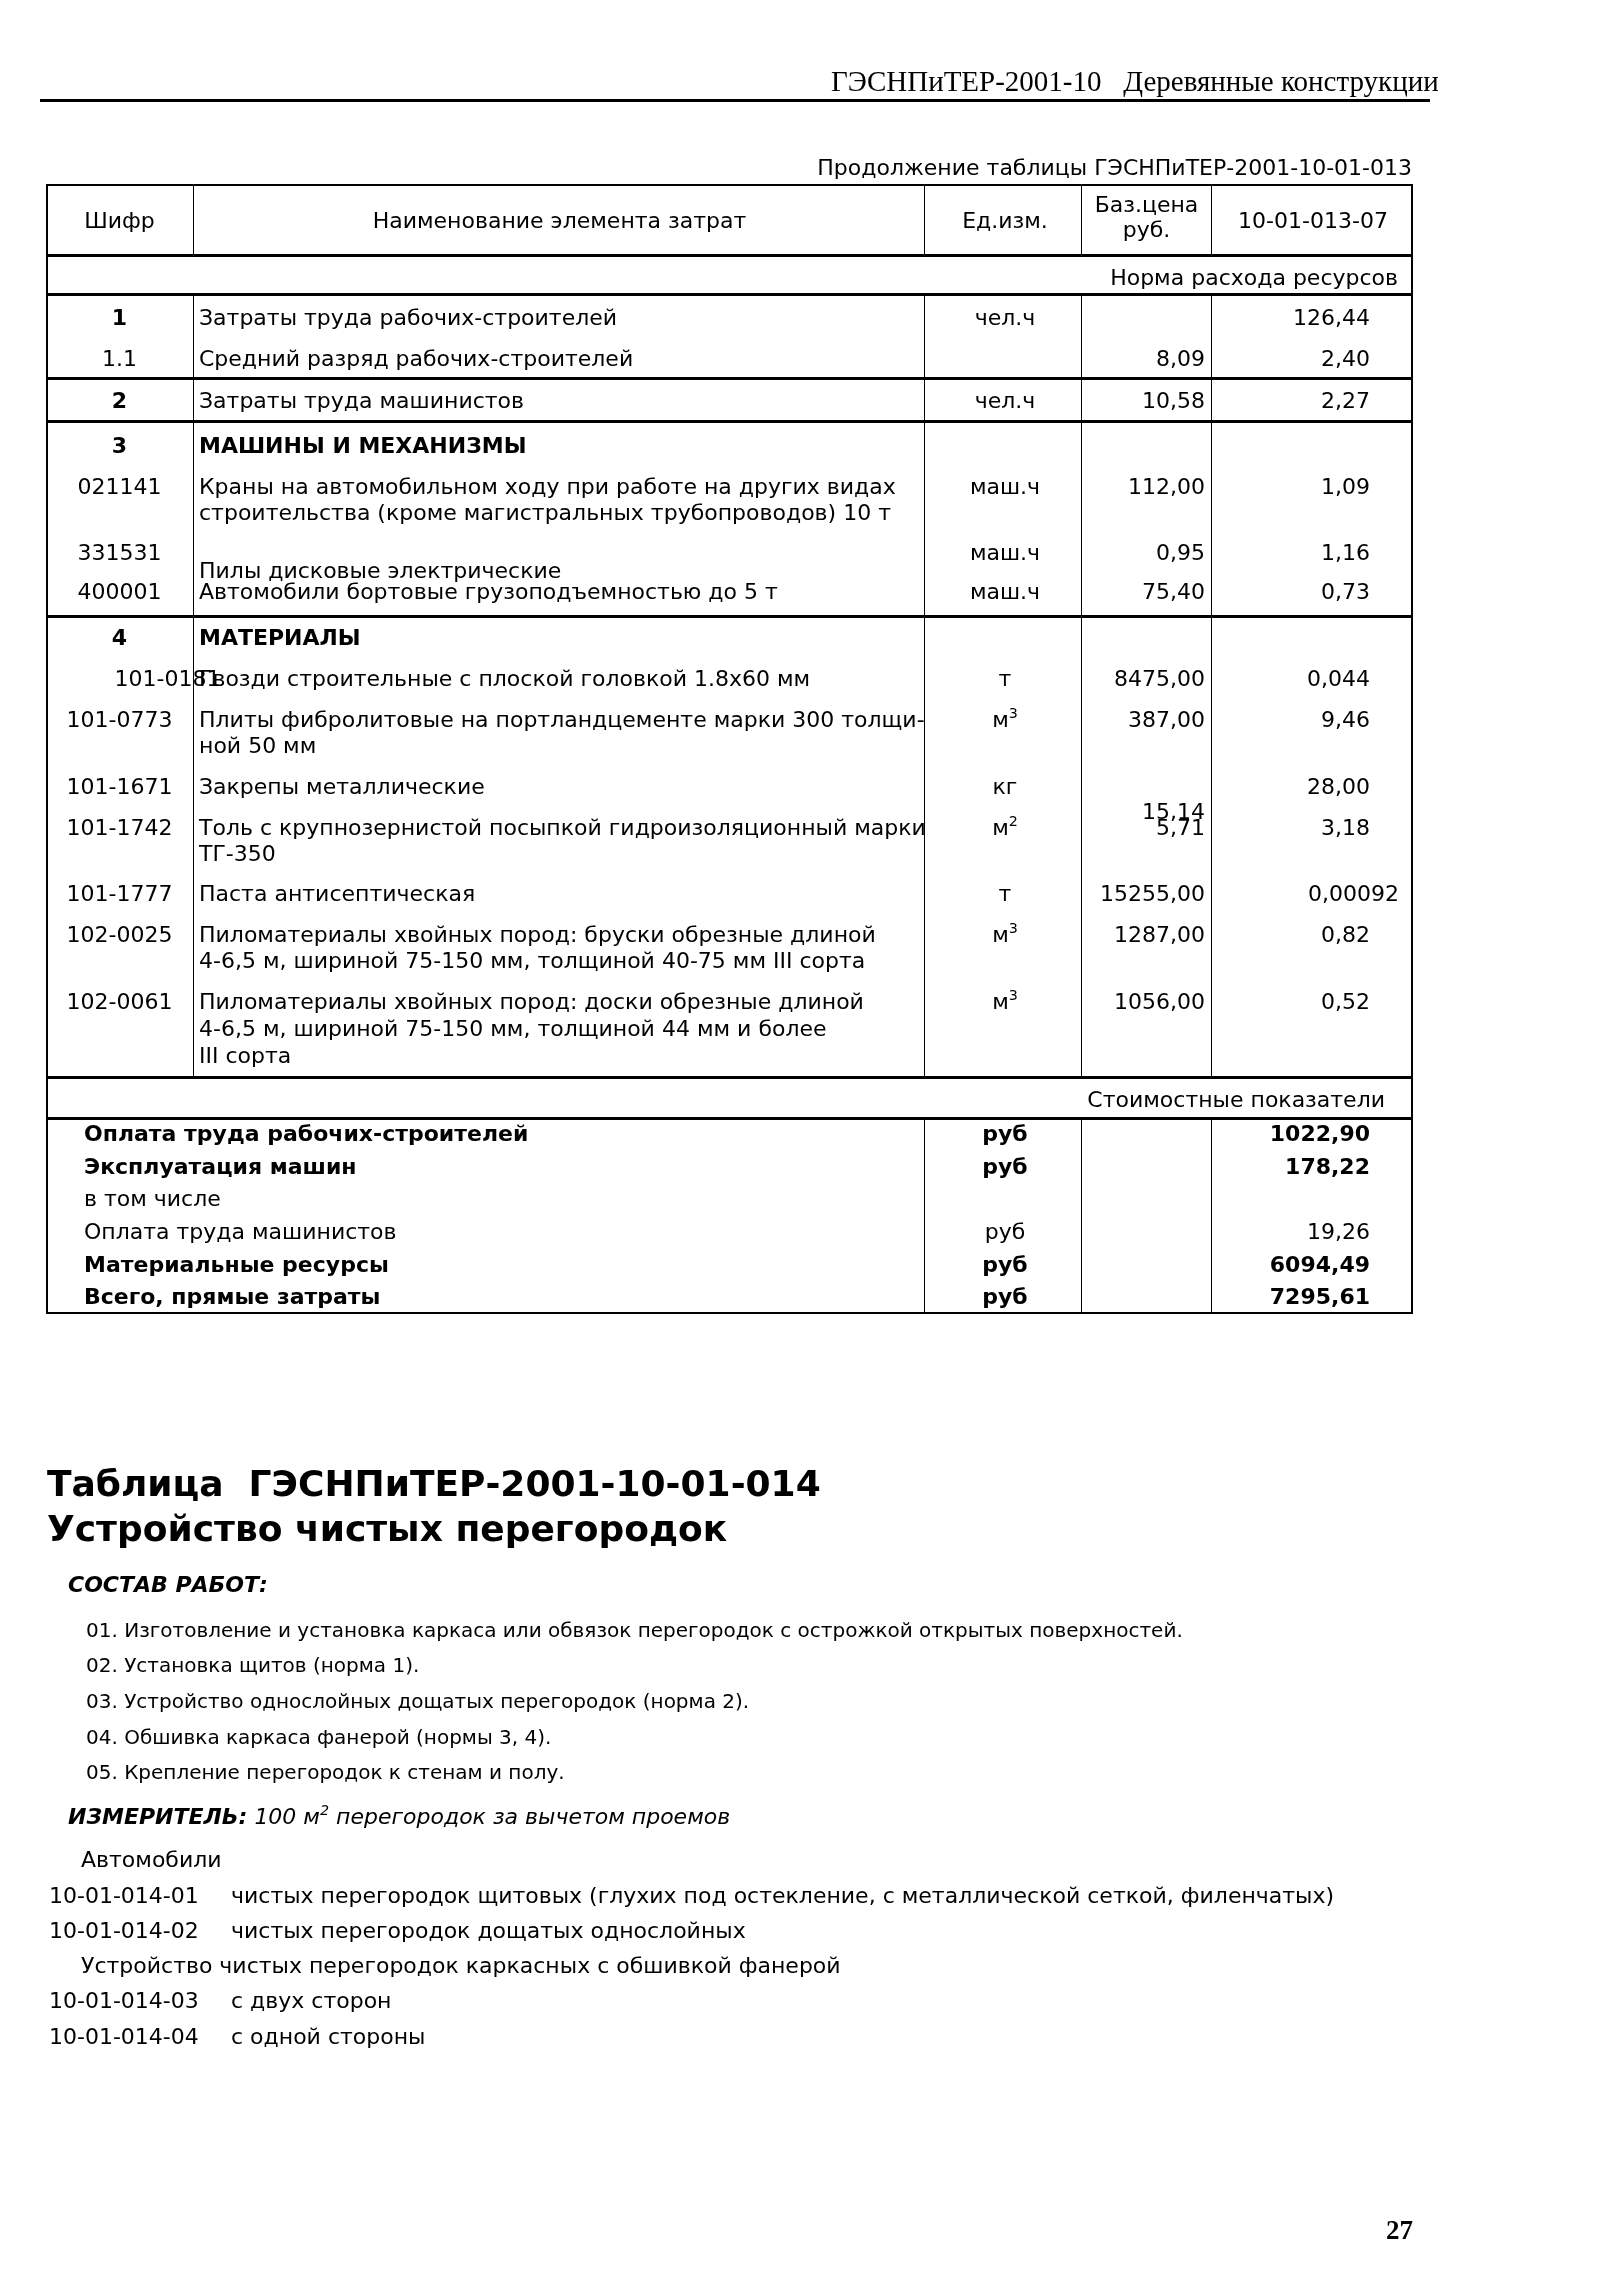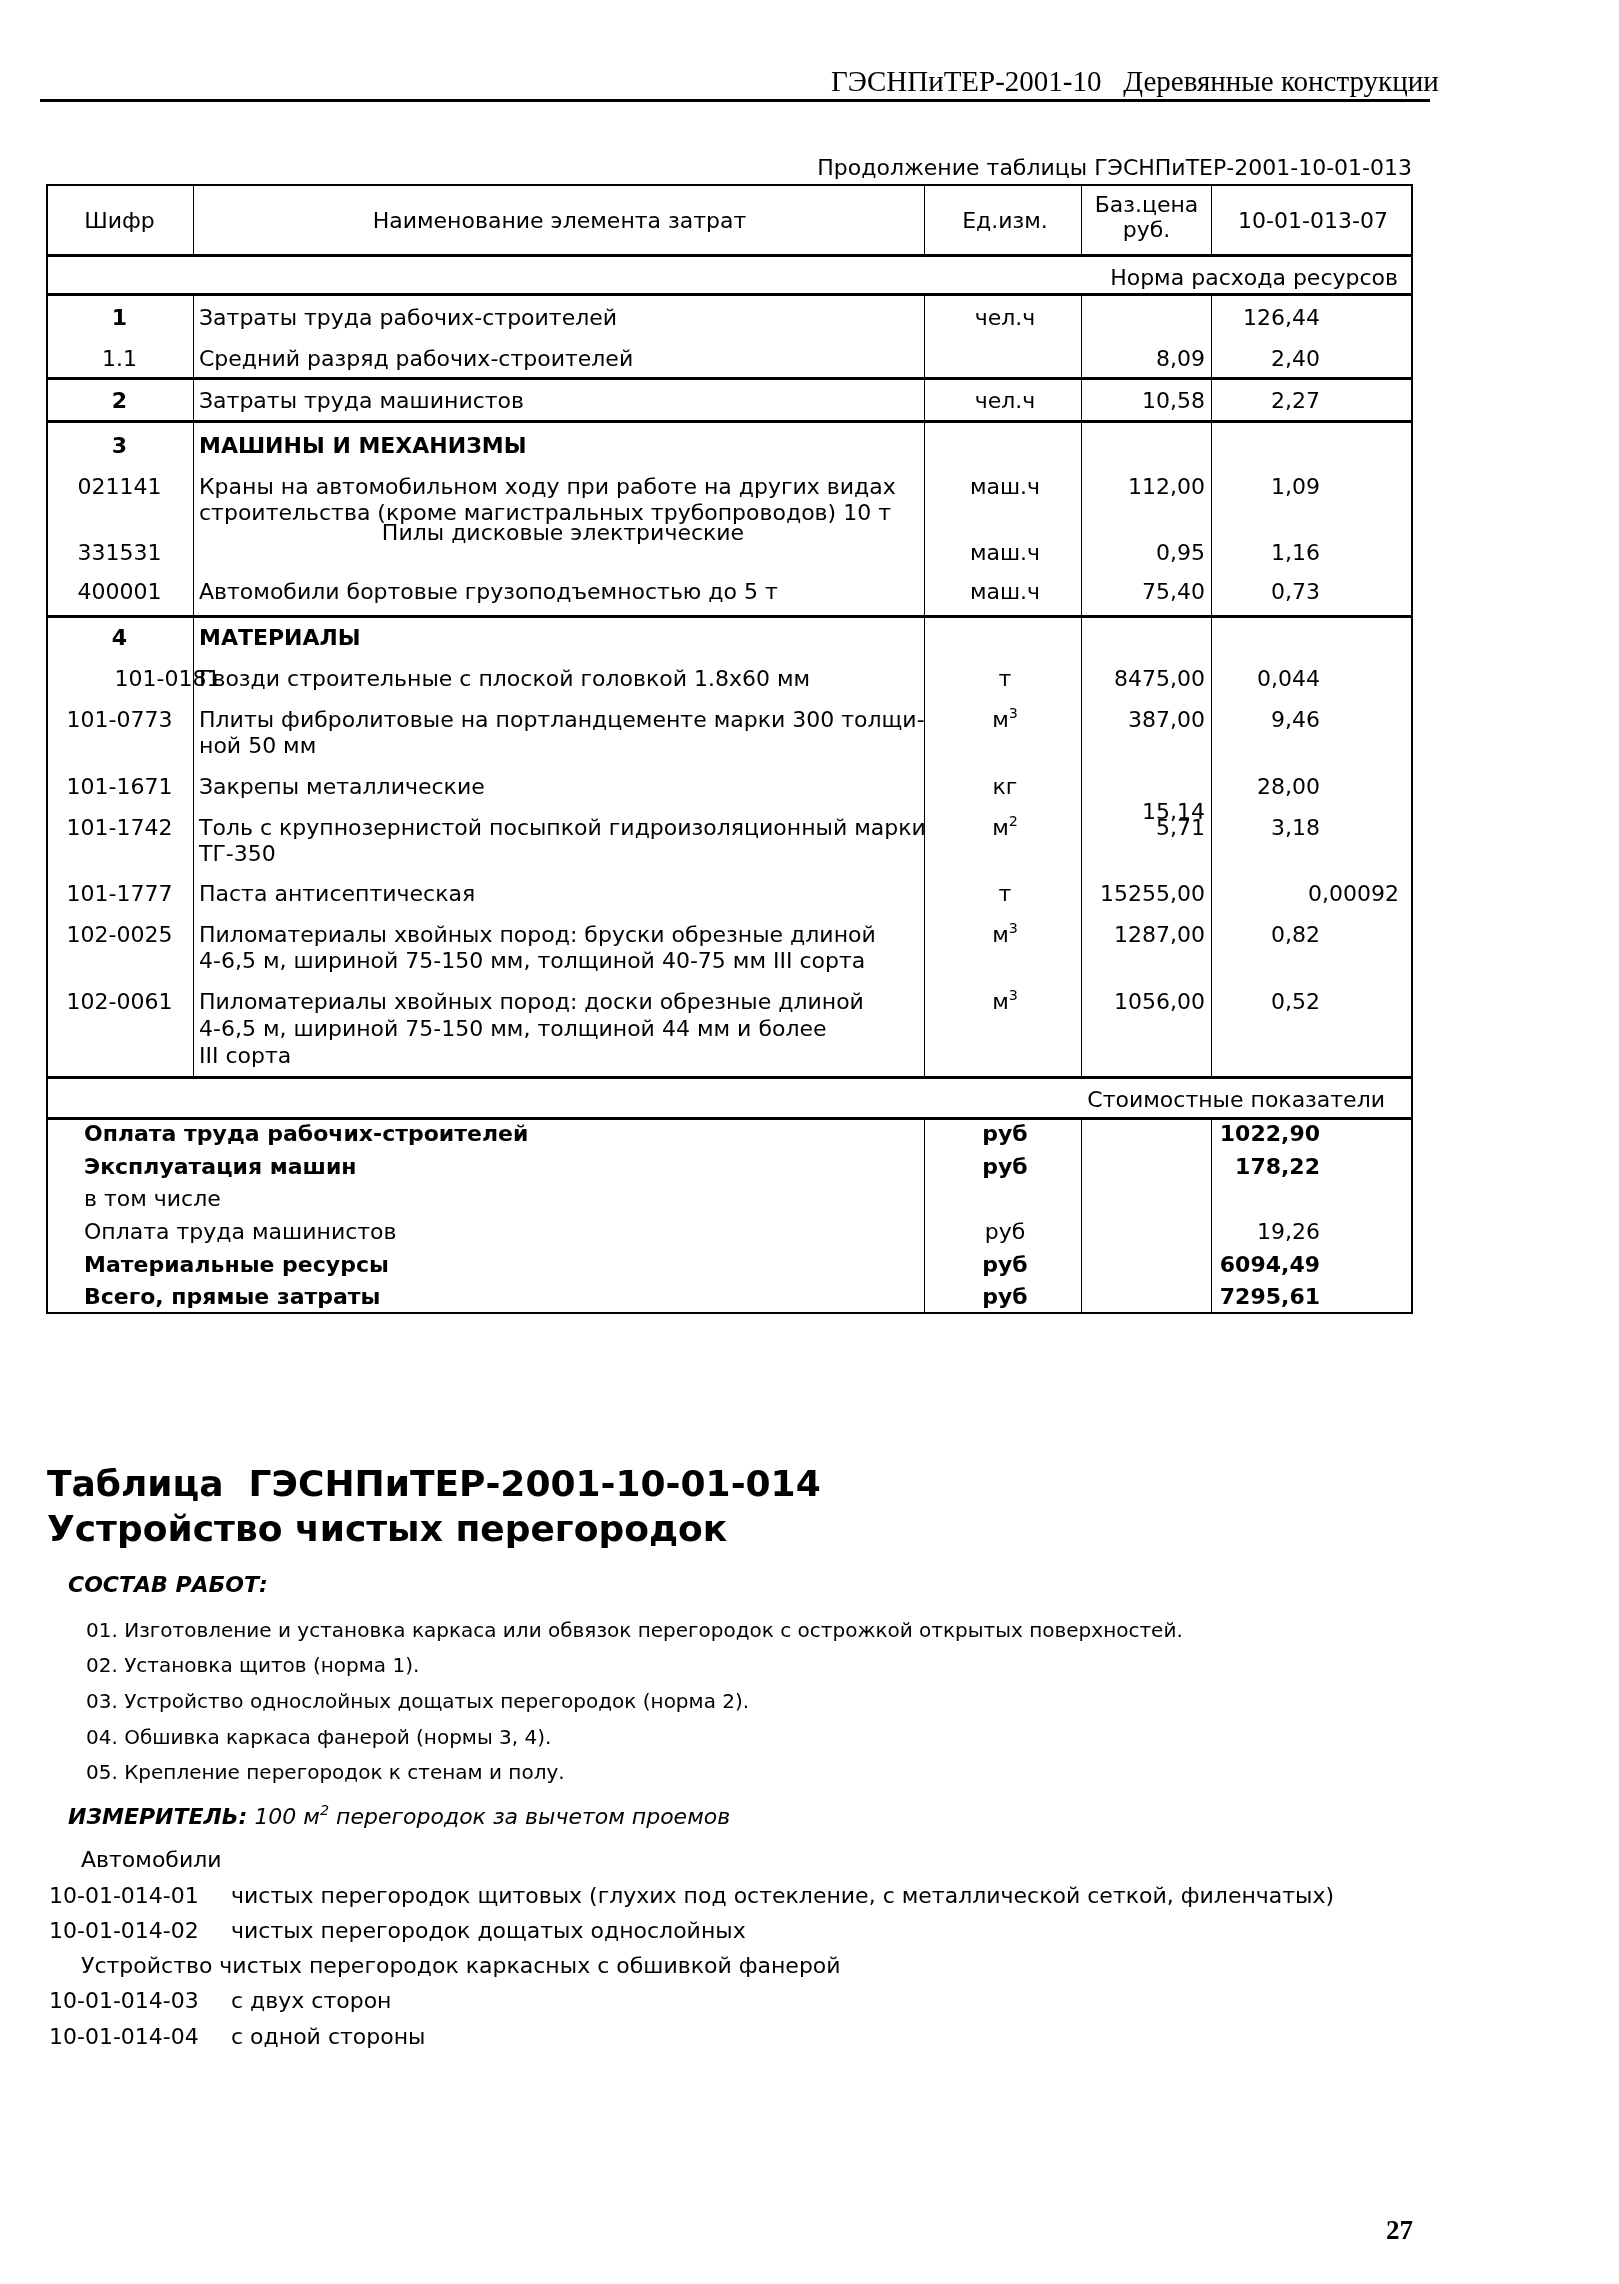--- a/index.html
+++ b/index.html
@@ -13,21 +13,21 @@
 
   
   .tbl { left: 46px; top: 184px; width: 1367px; border: 2.6px solid #000; box-sizing: border-box; height: 1130px; }
   .vline { position: absolute; top: 0; width: 1.3px; background: #000; }
   .hline { position: absolute; left: 0; right: 0; height: 2.6px; background: #000; }
   .cell { position: absolute; font-size: 22px; line-height: 27px; white-space: nowrap; }
   .c-code { text-align: center; width: 143px; left: 0; }
   .c-name { left: 151px; width: 728px; white-space: normal; }
   .c-unit { left: 879px; width: 156px; text-align: center; }
   .c-price { left: 1035px; width: 122px; text-align: right; }
-  .c-val { left: 1116px; width: 156px; text-align: right; }
+  .c-val { left: 1166px; width: 156px; text-align: right; }
   .bold { font-weight: bold; }
   .hdr { font-size: 22px; text-align: center; }
   sup { font-size: 14.3px; line-height: 0; vertical-align: 9px; }
 
   .title1 { left: 47px; top: 1463px; font-size: 36px; font-weight: bold; white-space: pre; }
   .title2 { left: 47px; top: 1508px; font-size: 36px; font-weight: bold; white-space: nowrap; }
   .sostav { left: 68px; top: 1572px; font-size: 22px; font-weight: bold; font-style: italic; }
   .work-item { left: 86px; font-size: 20px; white-space: nowrap; }
   .izm { left: 68px; top: 1804px; font-size: 22px; font-style: italic; white-space: nowrap; }
   .izm b { font-weight: bold; }
@@ -109,21 +109,21 @@
     <div class="cell c-code" style="top:287px;">021141</div>
     <div class="cell c-name" style="top:287px;">Краны на автомобильном ходу при работе на других видах</div>
     <div class="cell c-name" style="top:313px;">строительства (кроме магистральных трубопроводов) 10 т</div>
     <div class="cell c-unit" style="top:287px;">маш.ч</div>
     <div class="cell c-price" style="top:287px;">112,00</div>
     <div class="cell c-val" style="top:287px;">1,09</div>
   </div>
 
   <div>
     <div class="cell c-code" style="top:353px;">331531</div>
-    <div class="cell c-name" style="top:333px;text-align:center;">Пилы дисковые электрические</div>
+    <div class="cell c-name" style="top:371px;">Пилы дисковые электрические</div>
     <div class="cell c-unit" style="top:353px;">маш.ч</div>
     <div class="cell c-price" style="top:353px;">0,95</div>
     <div class="cell c-val" style="top:353px;">1,16</div>
   </div>
 
   <div>
     <div class="cell c-code" style="top:392px;">400001</div>
     <div class="cell c-name" style="top:392px;">Автомобили бортовые грузоподъемностью до 5 т</div>
     <div class="cell c-unit" style="top:392px;">маш.ч</div>
     <div class="cell c-price" style="top:392px;">75,40</div>

